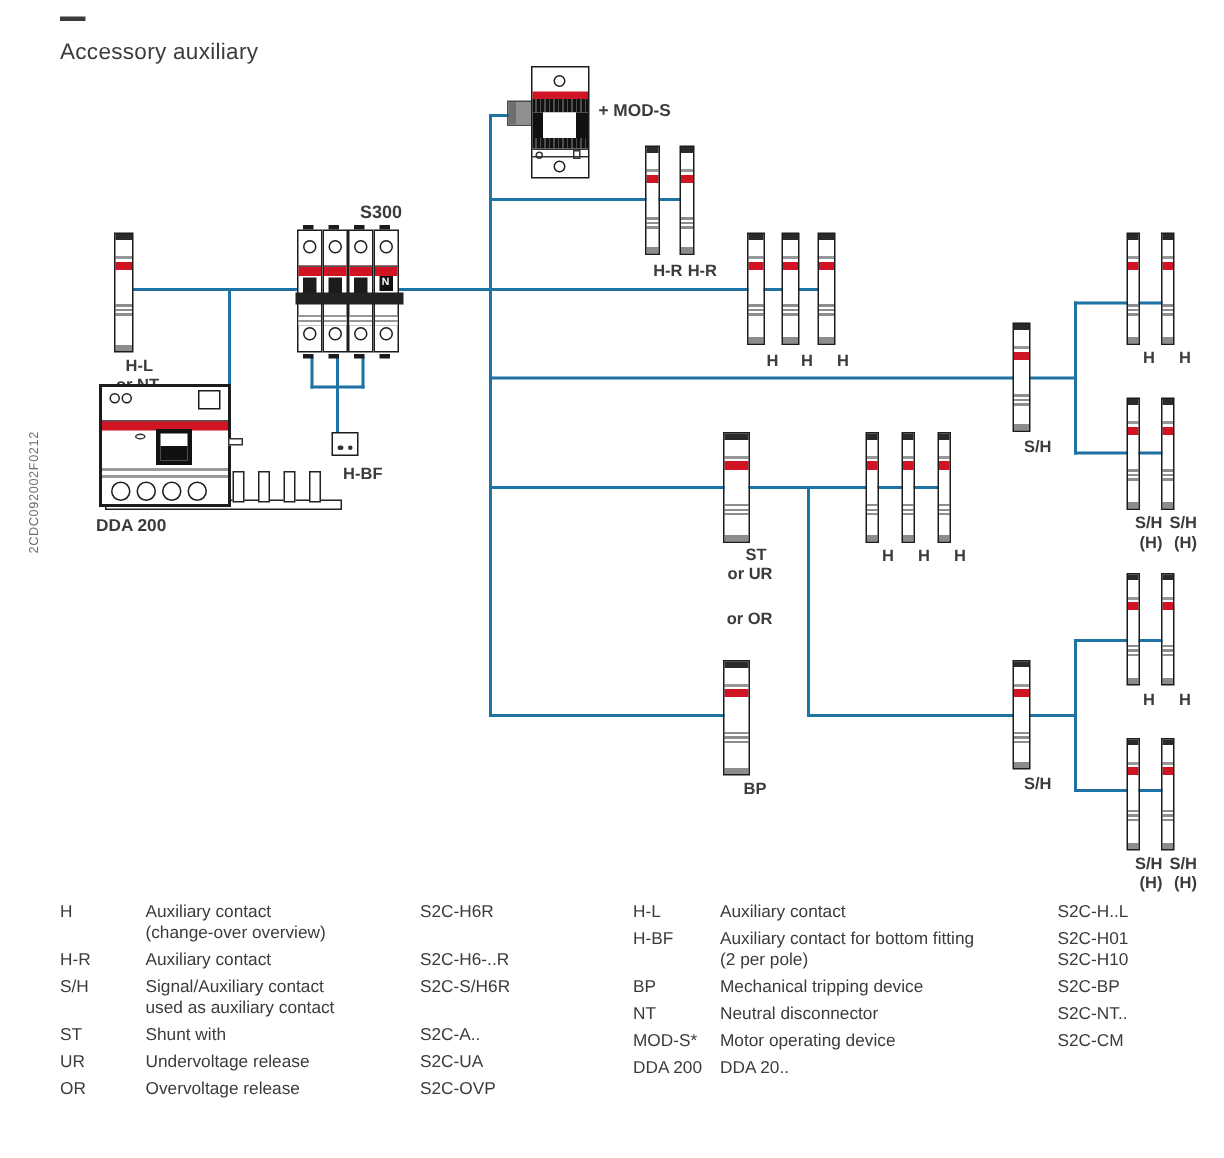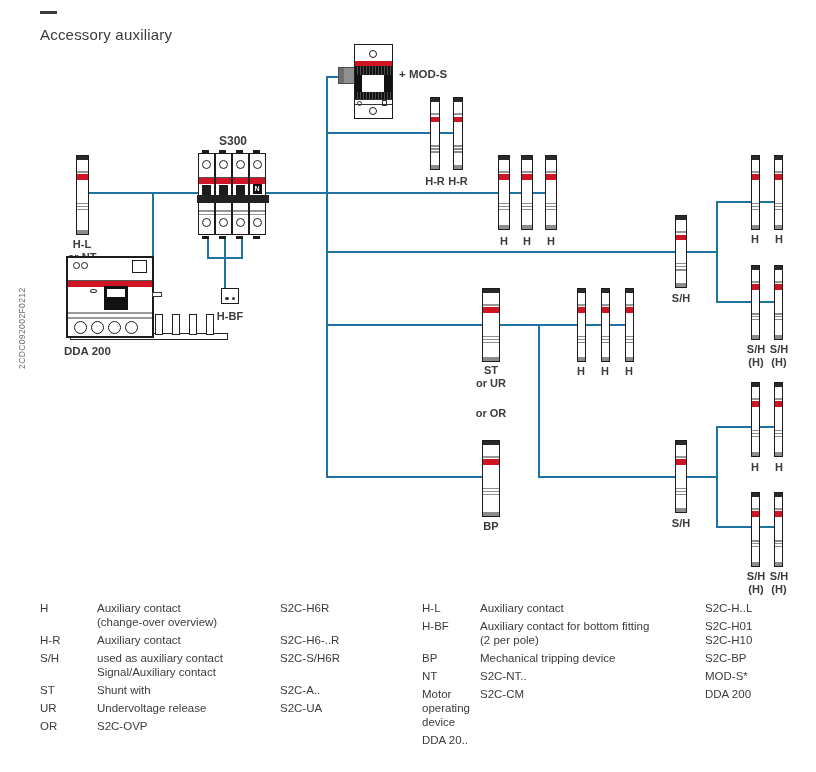--- a/index.html
+++ b/index.html
@@ -25,21 +25,21 @@
       #fff 24px,#fff 47px,
       #8d8d8d 47px,#8d8d8d 48.5px,
       #fff 48.5px,#fff 50px,
       #8d8d8d 50px,#8d8d8d 51.5px,
       #fff 51.5px,#fff 53px,
       #8d8d8d 53px,#8d8d8d 54.5px,
       #fff 54.5px,#fff calc(100% - 4px),
       #8c8c8c calc(100% - 4px),#8c8c8c 100%);}
   
   .lbl{position:absolute;z-index:3;font-size:11px;font-weight:bold;color:#3b3b3b;
-       text-align:center;line-height:12px;white-space:nowrap;}
+       text-align:right;line-height:12px;white-space:nowrap;}
   .lbl.left{text-align:left;}
   .lbl.big{font-size:12px;}
   
   .s300{position:absolute;left:198px;top:150px;width:70px;height:88px;z-index:2;}
   .mod{position:absolute;top:3px;width:17px;height:82px;background:#fff;
        border:1.5px solid #1c1c1c;box-sizing:border-box;}
   .mod::before{content:"";position:absolute;top:-4.5px;left:3px;width:7px;height:3px;background:#1c1c1c;}
   .mod::after{content:"";position:absolute;bottom:-4.5px;left:3px;width:7px;height:3px;background:#1c1c1c;}
   .mcirc{position:absolute;left:2.5px;width:9px;height:9px;border:1.5px solid #1c1c1c;
          border-radius:50%;background:#fff;box-sizing:border-box;}
@@ -273,34 +273,35 @@
         <div>(change-over overview)</div>
     </div>
     <div>S2C-H6R</div>
 
     <div>H-R</div>
     <div>Auxiliary contact</div>
     <div>S2C-H6-..R</div>
 
     <div>S/H</div>
     <div>
-      <div>used as auxiliary contact</div>
-        <div>Signal/Auxiliary contact</div>
+      <div>Signal/Auxiliary contact</div>
+        <div>used as auxiliary contact</div>
     </div>
     <div>S2C-S/H6R</div>
 
     <div>ST</div>
     <div>Shunt with</div>
     <div>S2C-A..</div>
 
     <div>UR</div>
     <div>Undervoltage release</div>
     <div>S2C-UA</div>
 
     <div>OR</div>
+    <div>Overvoltage release</div>
     <div>S2C-OVP</div>
   </div>
 
   <div class="legend-col r">
     <div>H-L</div>
     <div>Auxiliary contact</div>
     <div>S2C-H..L</div>
 
     <div>H-BF</div>
     <div>
@@ -310,20 +311,21 @@
     <div>
       <div>S2C-H01</div>
         <div>S2C-H10</div>
     </div>
 
     <div>BP</div>
     <div>Mechanical tripping device</div>
     <div>S2C-BP</div>
 
     <div>NT</div>
+    <div>Neutral disconnector</div>
     <div>S2C-NT..</div>
 
     <div>MOD-S*</div>
     <div>Motor operating device</div>
     <div>S2C-CM</div>
 
     <div>DDA 200</div>
     <div>DDA 20..</div>
   </div>
 

